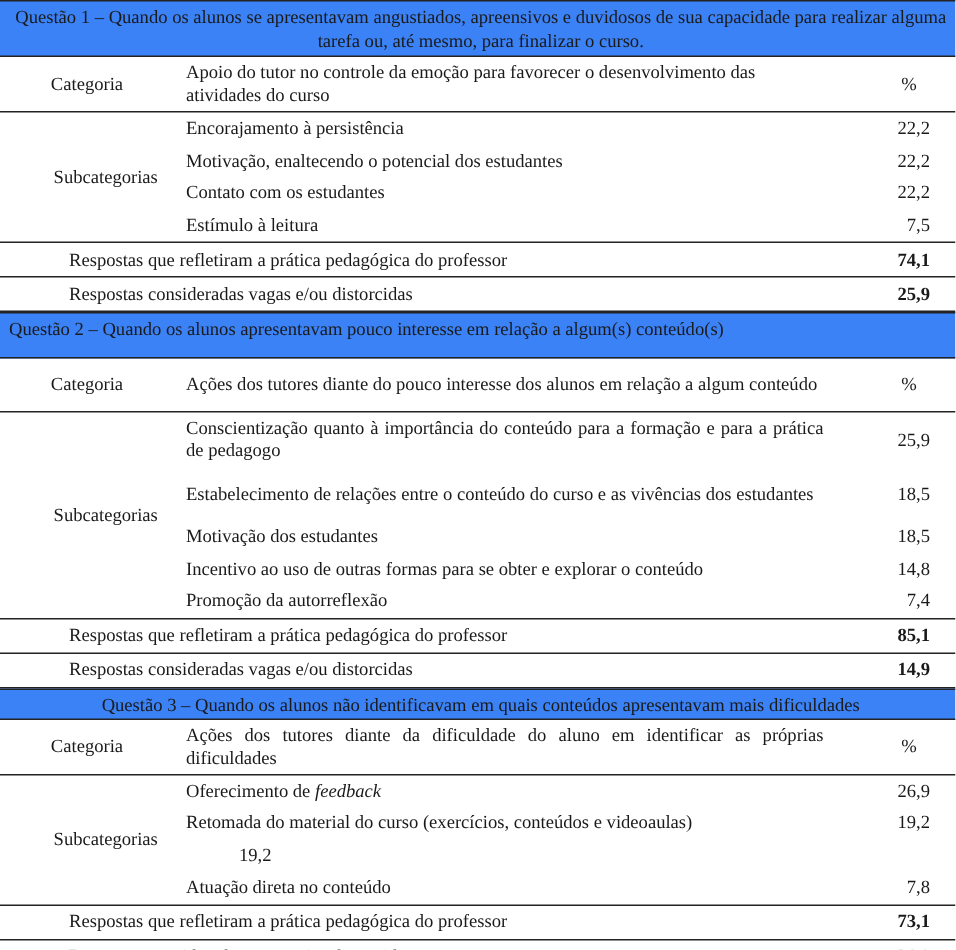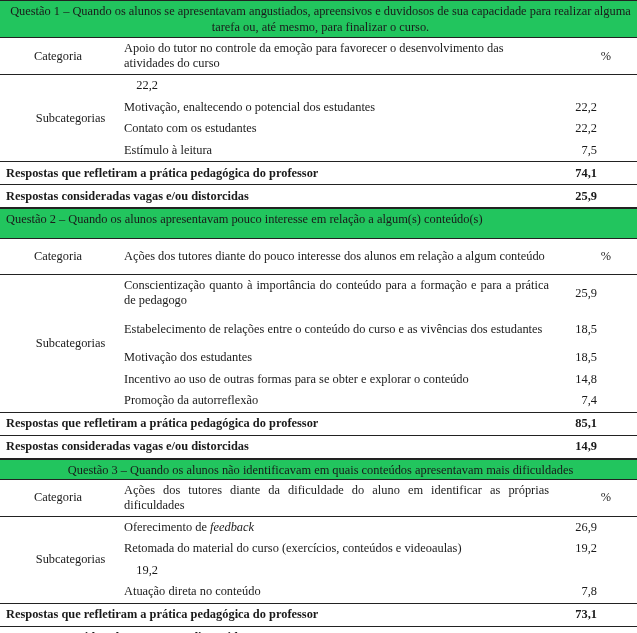--- a/index.html
+++ b/index.html
@@ -4,66 +4,67 @@
 <style>
   html, body { margin: 0; padding: 0; background: #ffffff; }
   body {
     width: 637px; height: 633px; overflow: hidden;
     font-family: "Liberation Serif", "DejaVu Serif", serif;
     color: #1a1a1a;
     font-size: 12.4px;
   }
   .tbl { width: 637px; position: relative; }
   .q-header {
-    background: #22c55e;
+    background: #3b82f6;
     border-top: 1.5px solid #222;
     border-bottom: 1px solid #222;
     padding: 2px 6px 2px 10px;
     line-height: 16px;
     box-sizing: border-box;
   }
   .q-header.center { text-align: center; }
   .q-header.left { text-align: left; }
   .row { display: flex; box-sizing: border-box; }
   .c1 { width: 116px; flex: none; box-sizing: border-box; display: flex; align-items: center; justify-content: center; }
   .c2 { width: 439px; flex: none; box-sizing: border-box; padding: 0 6px 0 8px; }
-  .c3 { width: 82px; flex: none; box-sizing: border-box; display: flex; align-items: center; justify-content: flex-end; padding-right: 40px; }
+  .c3 { width: 82px; flex: none; box-sizing: border-box; display: flex; align-items: center; justify-content: flex-end; padding-right: 17px; }
   .cat-row { border-bottom: 1px solid #222; align-items: center; }
   .cat-row .c2 { line-height: 15px; padding-top: 3px; padding-bottom: 3px; }
   .cat-row.justify .c2 { text-align: justify; text-align-last: left; }
   .cat-row .c3 { justify-content: center; padding-right: 0; padding-left: 20px; }
   .sub-block { display: flex; border-bottom: 1px solid #222; }
   .sub-block .c1 { align-items: center; padding-left: 25px; }
   .sub-list { flex: none; width: 521px; }
   .sub-item { display: flex; align-items: center; }
   .sub-item .c2 { line-height: 15px; text-align: justify; text-align-last: left; }
   .sub-item.one { height: 21.5px; }
   .sub-item.two { height: 36px; }
   .sum-row { display: flex; align-items: center; border-bottom: 1px solid #222; height: 22px; }
   .sum-row .lbl { width: 555px; box-sizing: border-box; padding-left: 6px; }
   .sum-row .c3 { font-weight: bold; }
-  .bold { font-weight: bold; }
+  .bold { font-weight: normal; margin-left: 40px; }
   .sum-row.last { border-bottom: 1.5px solid #222; }
   em { font-style: italic; }
 </style>
 </head>
 <body>
 
 <div class="tbl">
 
   <div class="q-header center" style="height:38px;">Questão 1 – Quando os alunos se apresentavam angustiados, apreensivos e duvidosos de sua capacidade para realizar alguma tarefa ou, até mesmo, para finalizar o curso.</div>
   <div class="row cat-row" style="height:37px;">
     <div class="c1">Categoria</div>
     <div class="c2">Apoio do tutor no controle da emoção para favorecer o desenvolvimento das atividades do curso</div>
     <div class="c3">%</div>
   </div>
   <div class="sub-block">
     <div class="c1">Subcategorias</div>
     <div class="sub-list">
       <div class="sub-item one">
+        <div class="c2">Encorajamento à persistência</div>
         <div class="c3">22,2</div>
       </div>
       <div class="sub-item one">
         <div class="c2">Motivação, enaltecendo o potencial dos estudantes</div>
         <div class="c3">22,2</div>
       </div>
       <div class="sub-item one">
         <div class="c2">Contato com os estudantes</div>
         <div class="c3">22,2</div>
       </div>

